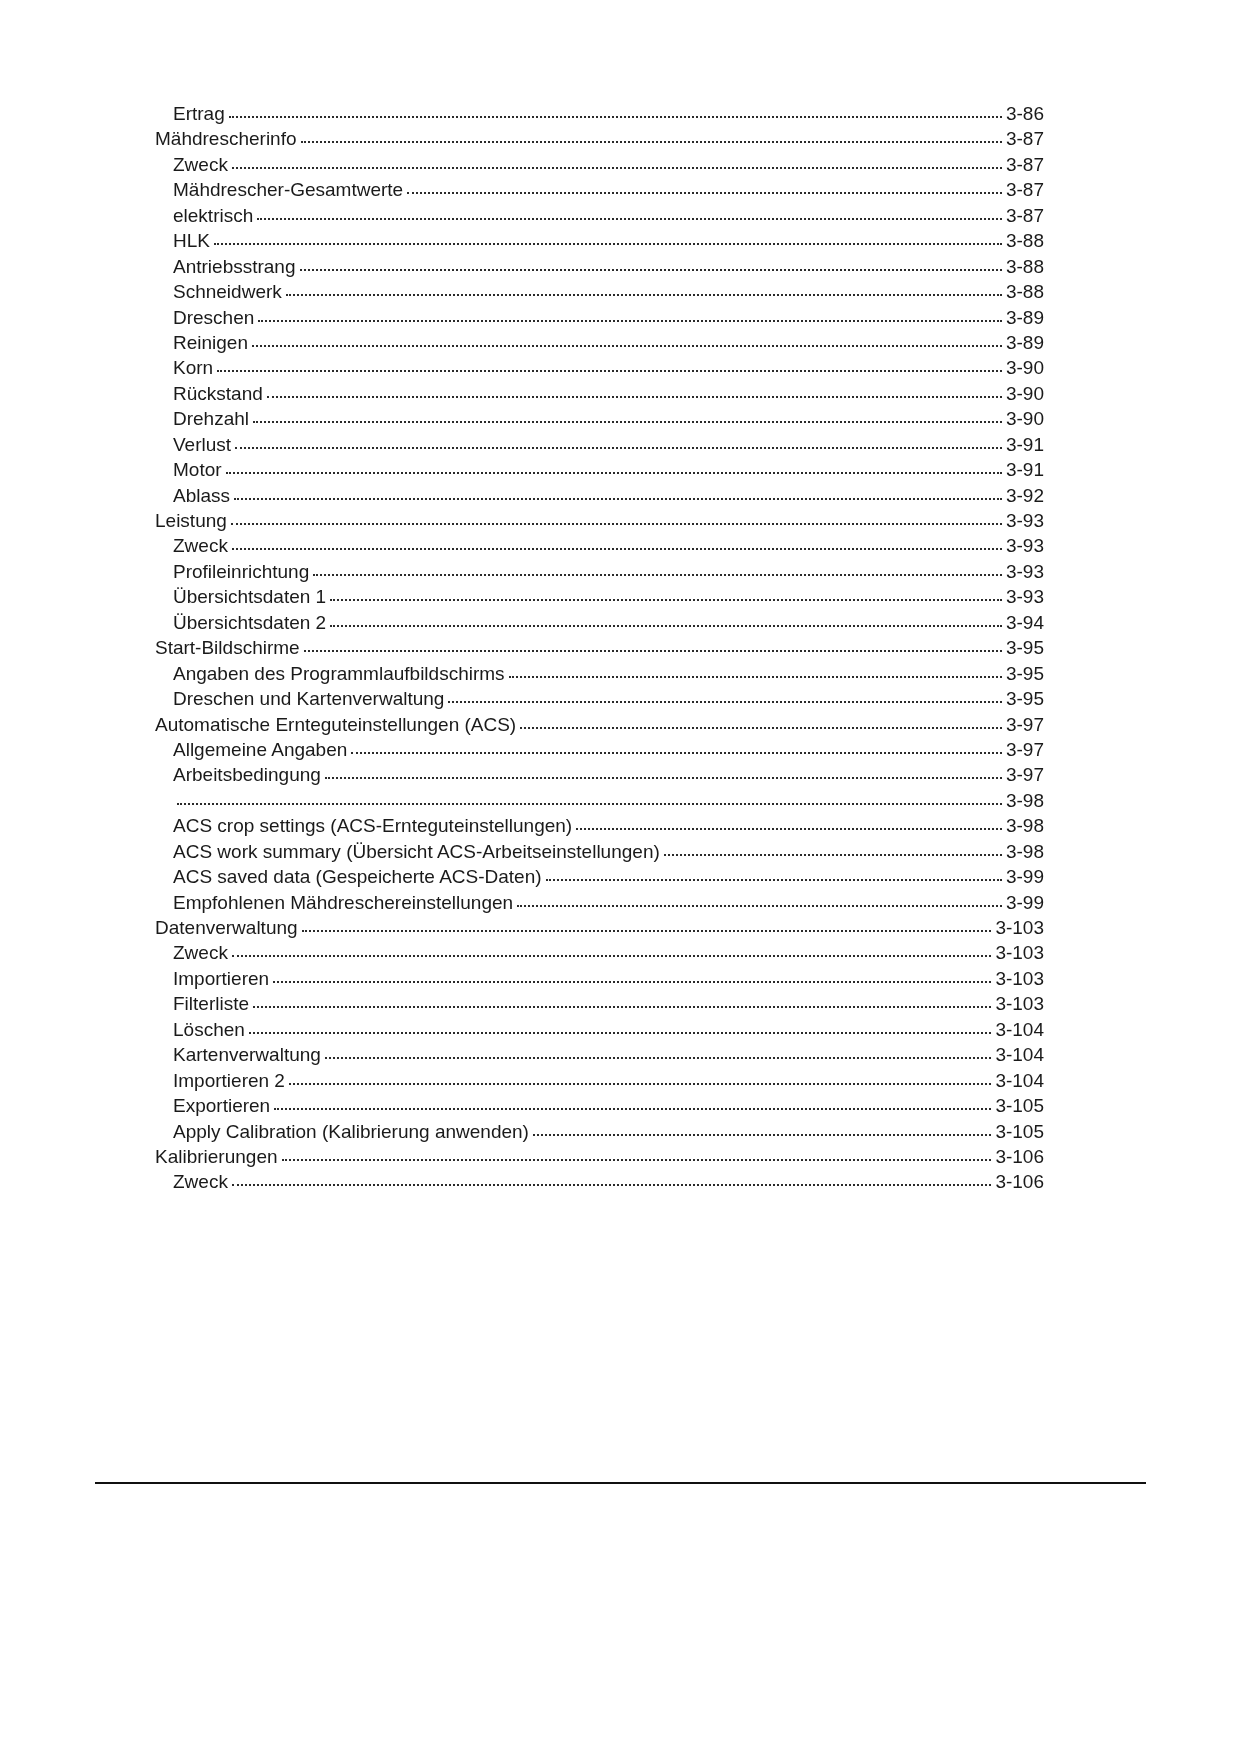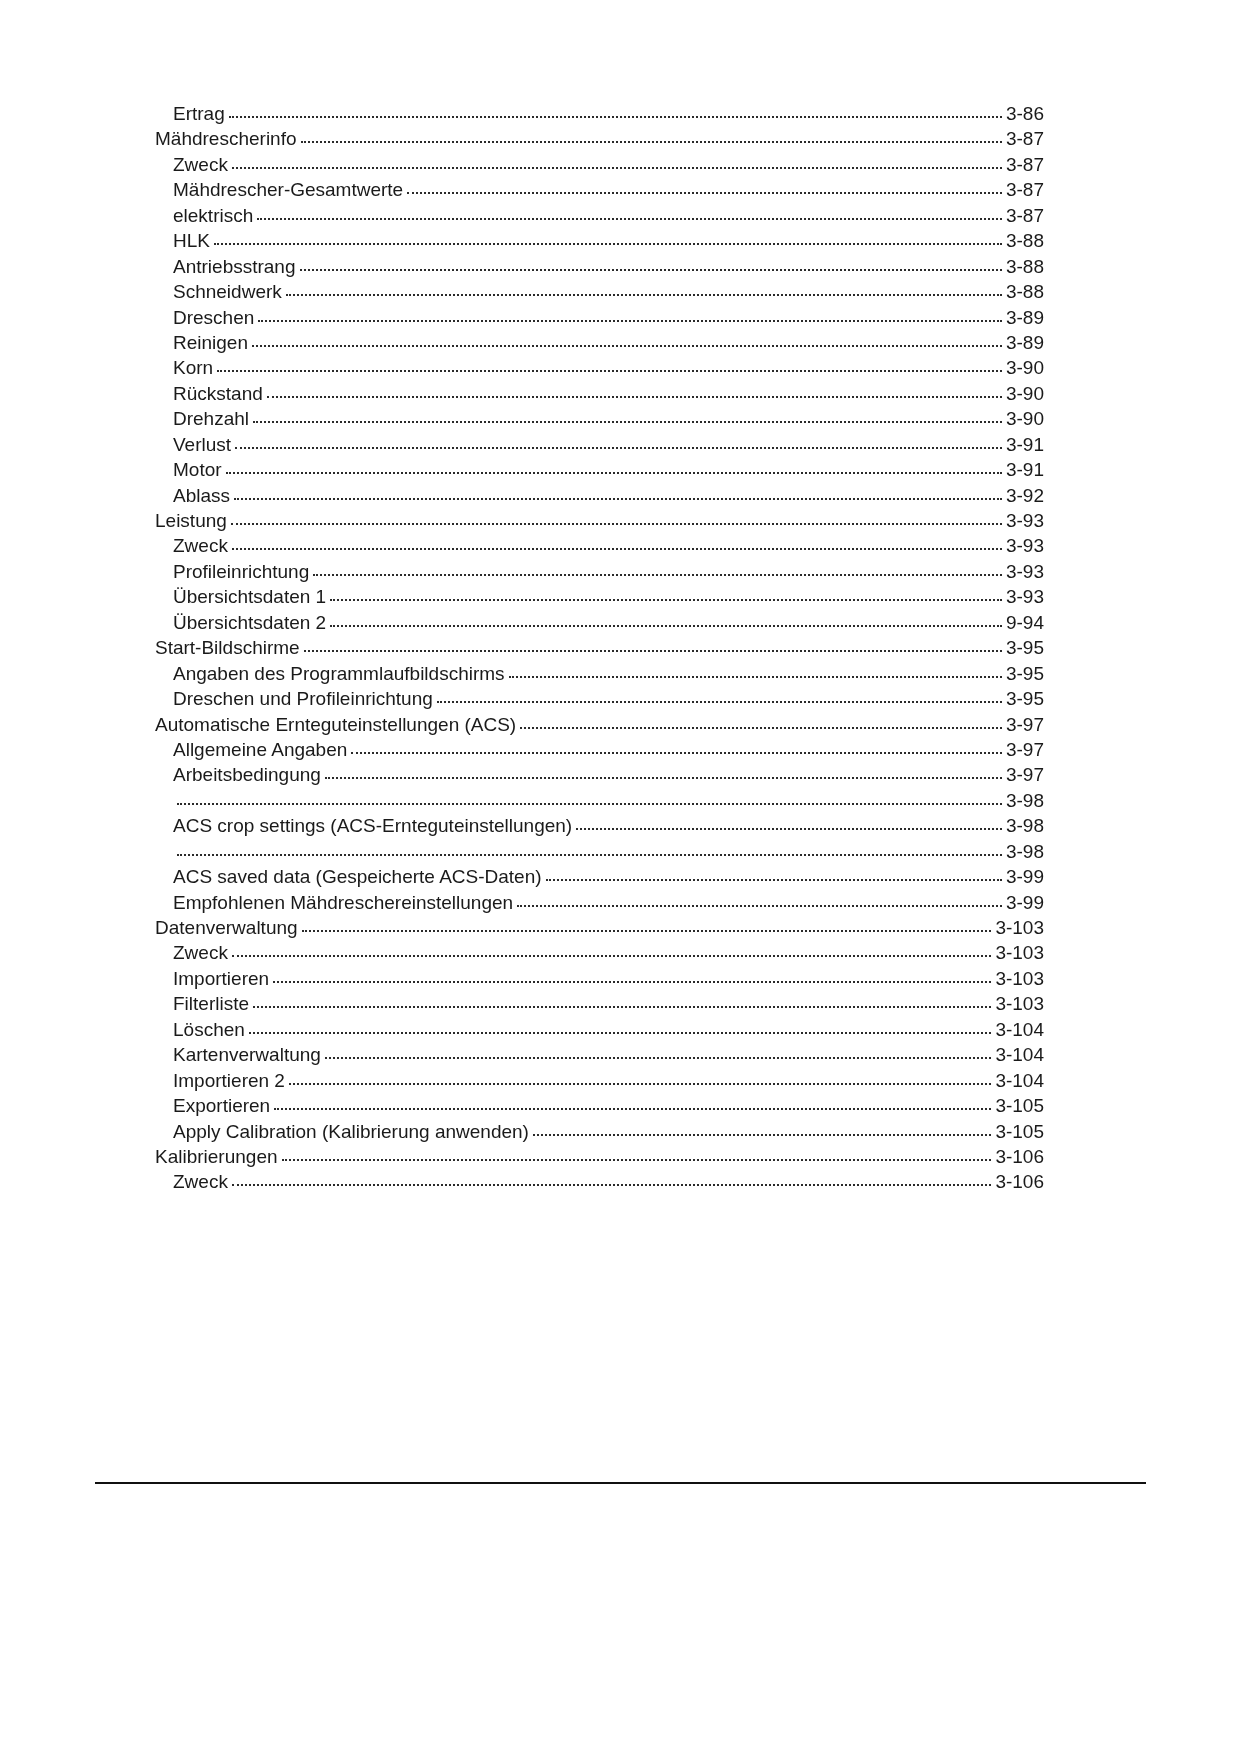--- a/index.html
+++ b/index.html
@@ -151,34 +151,34 @@
         <span class="toc-page">3-93</span>
       </div>
       <div class="toc-row level-2">
         <span class="toc-title">Übersichtsdaten 1</span>
         <span class="toc-leader"></span>
         <span class="toc-page">3-93</span>
       </div>
       <div class="toc-row level-2">
         <span class="toc-title">Übersichtsdaten 2</span>
         <span class="toc-leader"></span>
-        <span class="toc-page">9-94</span>
+        <span class="toc-page">3-94</span>
       </div>
       <div class="toc-row level-1">
         <span class="toc-title">Start-Bildschirme</span>
         <span class="toc-leader"></span>
         <span class="toc-page">3-95</span>
       </div>
       <div class="toc-row level-2">
         <span class="toc-title">Angaben des Programmlaufbildschirms</span>
         <span class="toc-leader"></span>
         <span class="toc-page">3-95</span>
       </div>
       <div class="toc-row level-2">
-        <span class="toc-title">Dreschen und Profileinrichtung</span>
+        <span class="toc-title">Dreschen und Kartenverwaltung</span>
         <span class="toc-leader"></span>
         <span class="toc-page">3-95</span>
       </div>
       <div class="toc-row level-1">
         <span class="toc-title">Automatische Ernteguteinstellungen (ACS)</span>
         <span class="toc-leader"></span>
         <span class="toc-page">3-97</span>
       </div>
       <div class="toc-row level-2">
         <span class="toc-title">Allgemeine Angaben</span>
@@ -193,20 +193,21 @@
       <div class="toc-row level-2">
         <span class="toc-leader"></span>
         <span class="toc-page">3-98</span>
       </div>
       <div class="toc-row level-2">
         <span class="toc-title">ACS crop settings (ACS-Ernteguteinstellungen)</span>
         <span class="toc-leader"></span>
         <span class="toc-page">3-98</span>
       </div>
       <div class="toc-row level-2">
+        <span class="toc-title">ACS work summary (Übersicht ACS-Arbeitseinstellungen)</span>
         <span class="toc-leader"></span>
         <span class="toc-page">3-98</span>
       </div>
       <div class="toc-row level-2">
         <span class="toc-title">ACS saved data (Gespeicherte ACS-Daten)</span>
         <span class="toc-leader"></span>
         <span class="toc-page">3-99</span>
       </div>
       <div class="toc-row level-2">
         <span class="toc-title">Empfohlenen Mähdreschereinstellungen</span>

